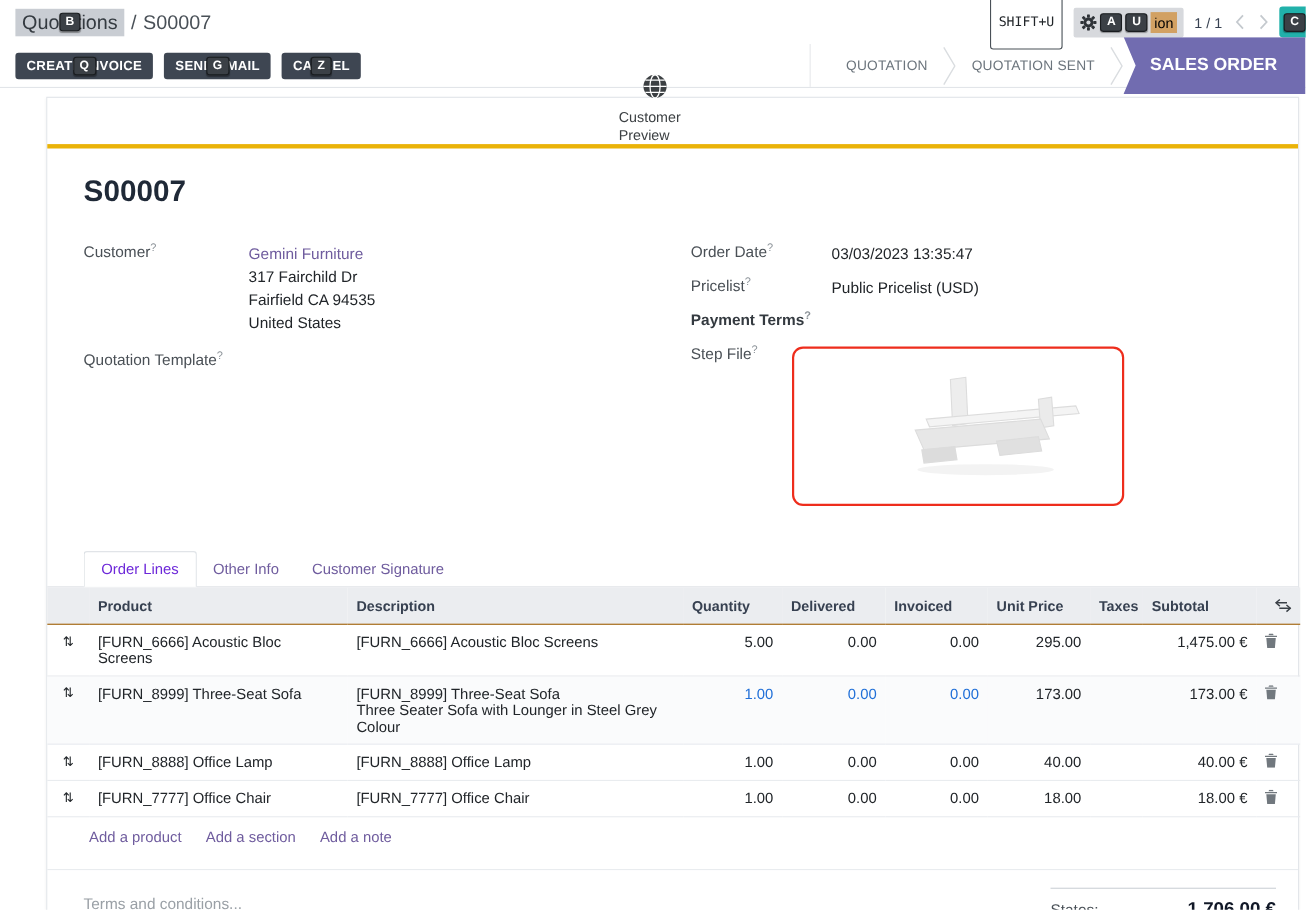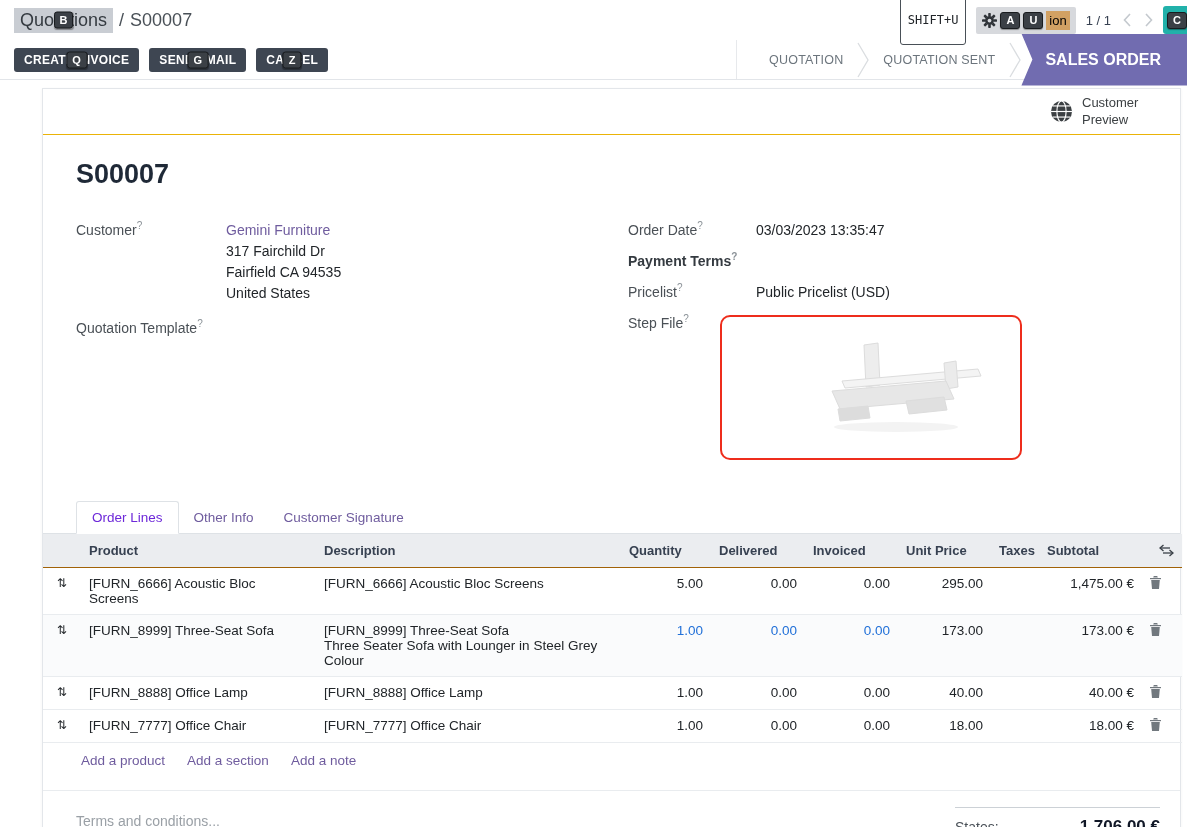--- a/index.html
+++ b/index.html
@@ -36,22 +36,22 @@
     font-family:"Liberation Sans", sans-serif; }
   .statusbar { display:flex; align-items:center; border-left:1px solid #e7e9ec; padding-left:18px; }
   .stage { font-size:12.5px; color:#6c757d; font-weight:500; padding:0 14px; letter-spacing:.2px; }
   .stage-sep { display:inline-flex; }
   .stage-active { background:#716cb0; color:#fff; font-weight:bold; height:52px; display:flex; align-items:center;
     padding:0 26px 0 24px; clip-path:polygon(0 0,100% 0,100% 100%,0 100%,11px 50%); white-space:nowrap; }
 
   
   .sheet { margin:8px 6px 0 42px; background:#fff; border:1px solid #e3e6ea;
     box-shadow:0 1px 3px rgba(0,0,0,.05); min-height:780px; }
-  .preview-row { height:46px; border-bottom:1px solid #eab308; display:flex; align-items:center;
-    justify-content:flex-end; gap:9px; padding-right:32px; }
+  .preview-row { height:46px; border-bottom:4px solid #eab308; display:flex; align-items:center;
+    justify-content:flex-end; gap:9px; padding-right:32px;flex-direction:column; }
   .preview-label { width:66px; font-size:13px; line-height:1.25; color:#3c4043; cursor:pointer; }
   .sheet-body { padding:24px 33px 0 33px; }
   .title { font-size:27px; font-weight:600; color:#1f2937; margin-bottom:30px; }
 
   .field-grid { display:grid; grid-template-columns:552px 1fr; column-gap:0; }
   .frow { display:flex; align-items:flex-start; margin-bottom:9px; min-height:21px; }
   .flabel { font-size:14px; color:#4a5056; flex:0 0 150px; }
   .flabel sup { color:#8a9197; font-size:10px; }
   .flabel-r { flex:0 0 128px; }
   .flabel-bold { font-weight:bold; color:#343a40; }
@@ -230,30 +230,30 @@
         </div>
 
         <div>
           <div class="frow" style="margin-bottom:10px;">
             <span class="flabel flabel-r">
               <span>Order Date</span><sup>?</sup>
             </span>
             <span class="fvalue">03/03/2023 13:35:47</span>
           </div>
           <div class="frow" style="margin-bottom:10px;">
+            <span class="flabel flabel-r">
+              <span>Pricelist</span><sup>?</sup>
+            </span>
+            <span class="fvalue">Public Pricelist (USD)</span>
+          </div>
+          <div class="frow" style="margin-bottom:10px;">
             <span class="flabel flabel-r flabel-bold">
               <span>Payment Terms</span><sup>?</sup>
             </span>
             <span class="fvalue"></span>
-          </div>
-          <div class="frow" style="margin-bottom:10px;">
-            <span class="flabel flabel-r">
-              <span>Pricelist</span><sup>?</sup>
-            </span>
-            <span class="fvalue">Public Pricelist (USD)</span>
           </div>
           <div class="frow">
             <span class="flabel flabel-r" style="flex-basis:110px;">
               <span>Step File</span><sup>?</sup>
             </span>
             <div class="stepfile-box">
               <span style="display:inline-flex;">
                 <svg width="250" height="118" viewBox="0 0 250 118">
                   <g stroke="#dcdcdc" stroke-width="1">
                     <polygon points="118,16 132,14 134,56 120,58" fill="#ededed"></polygon>

